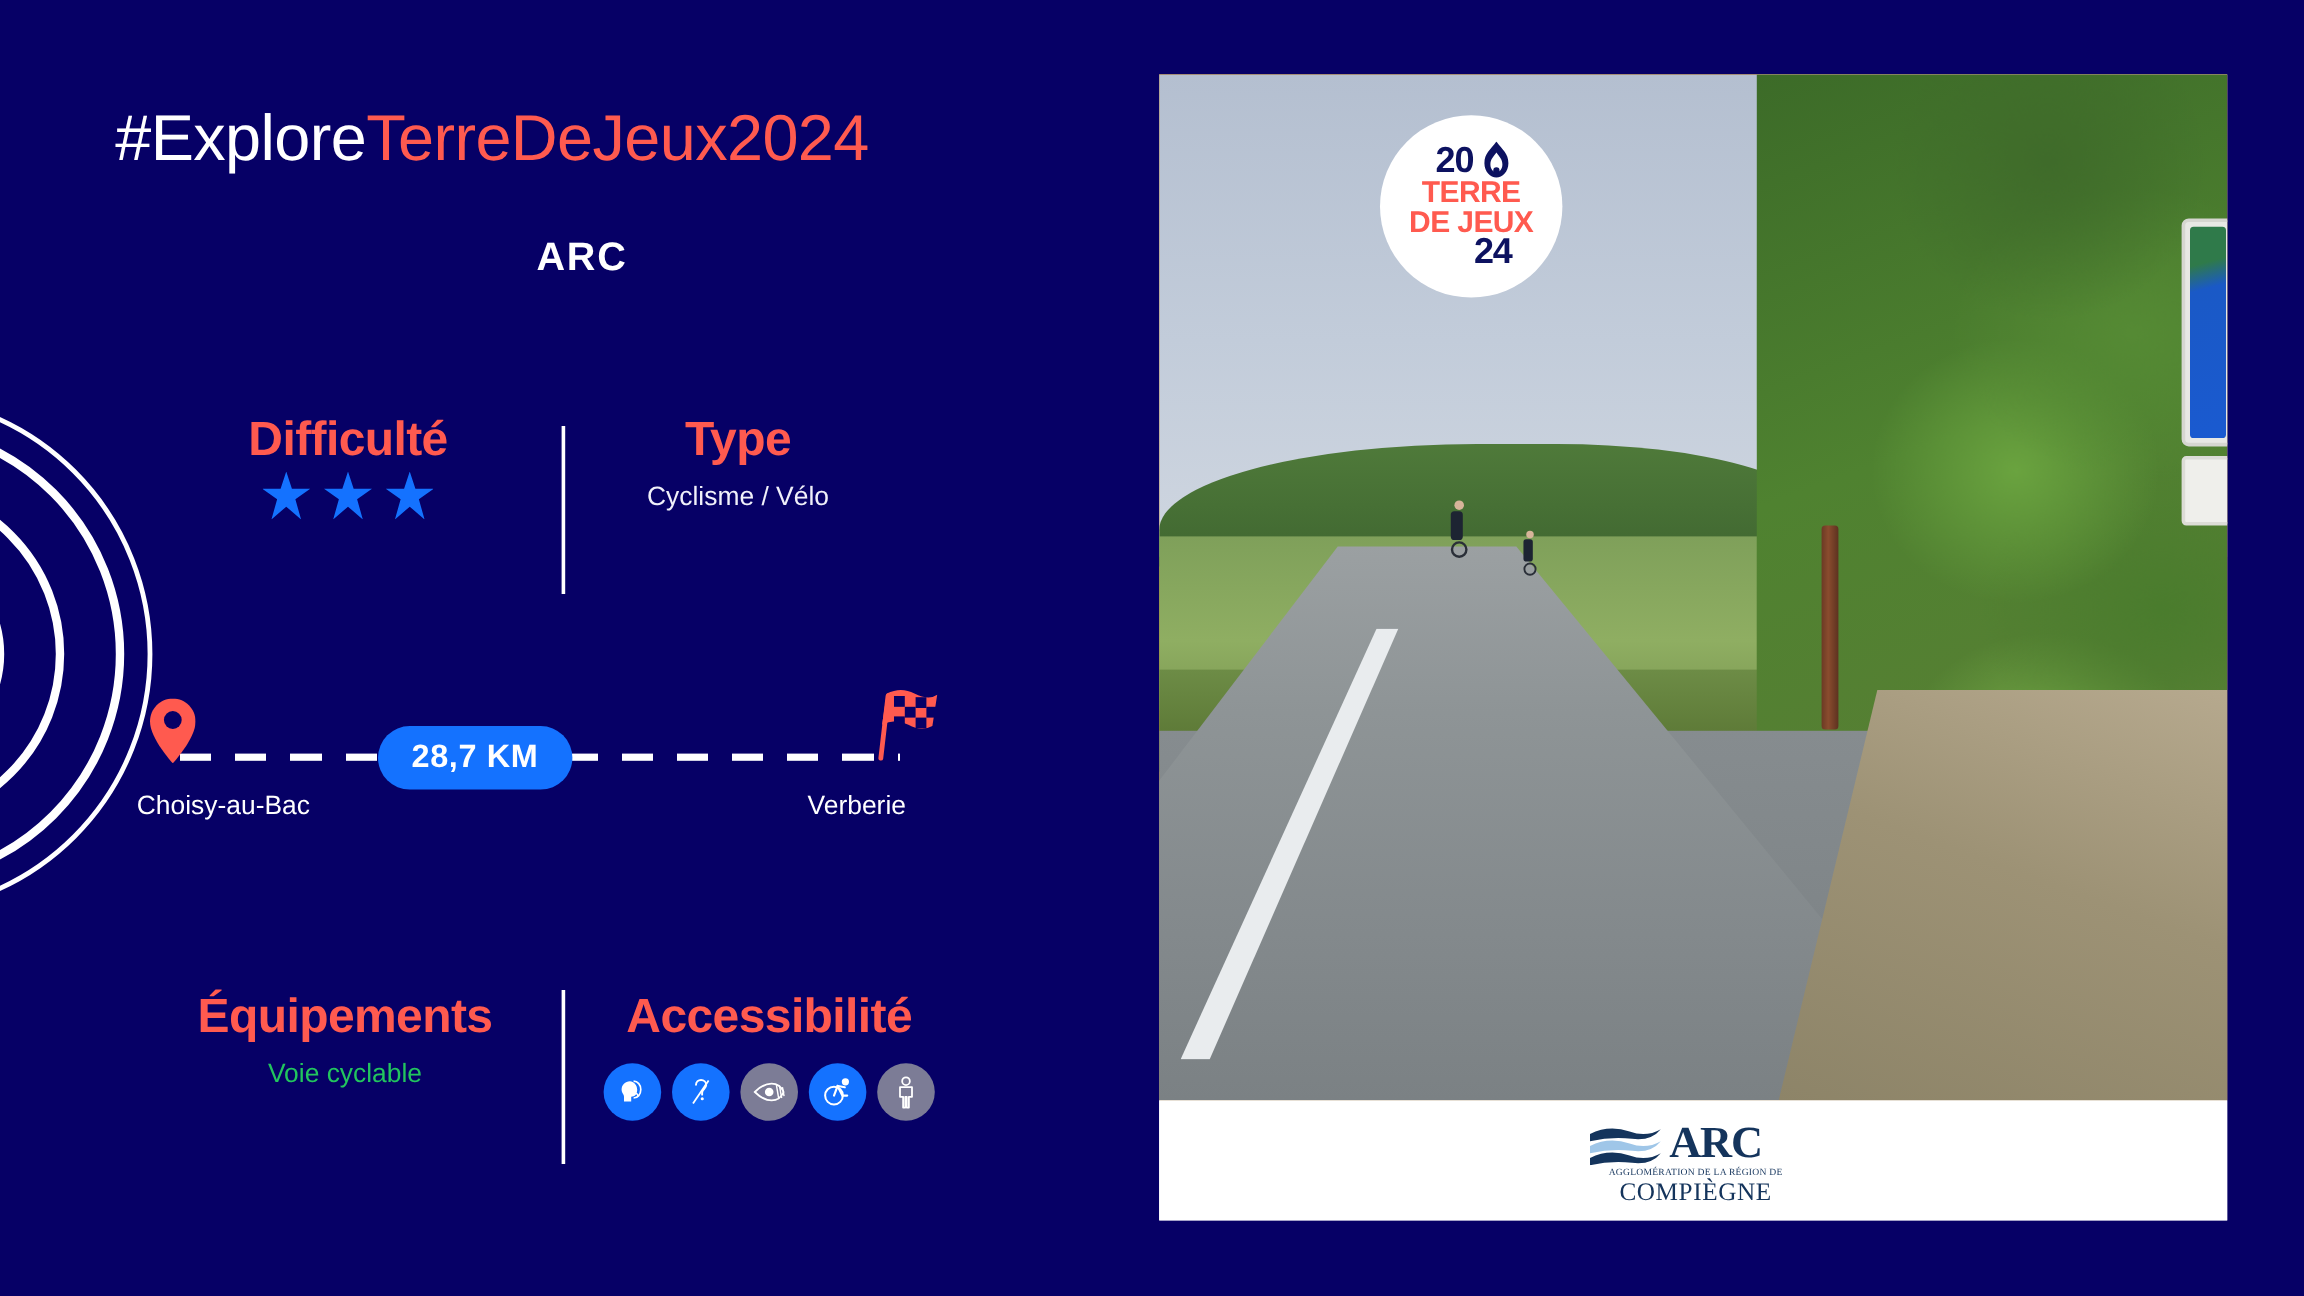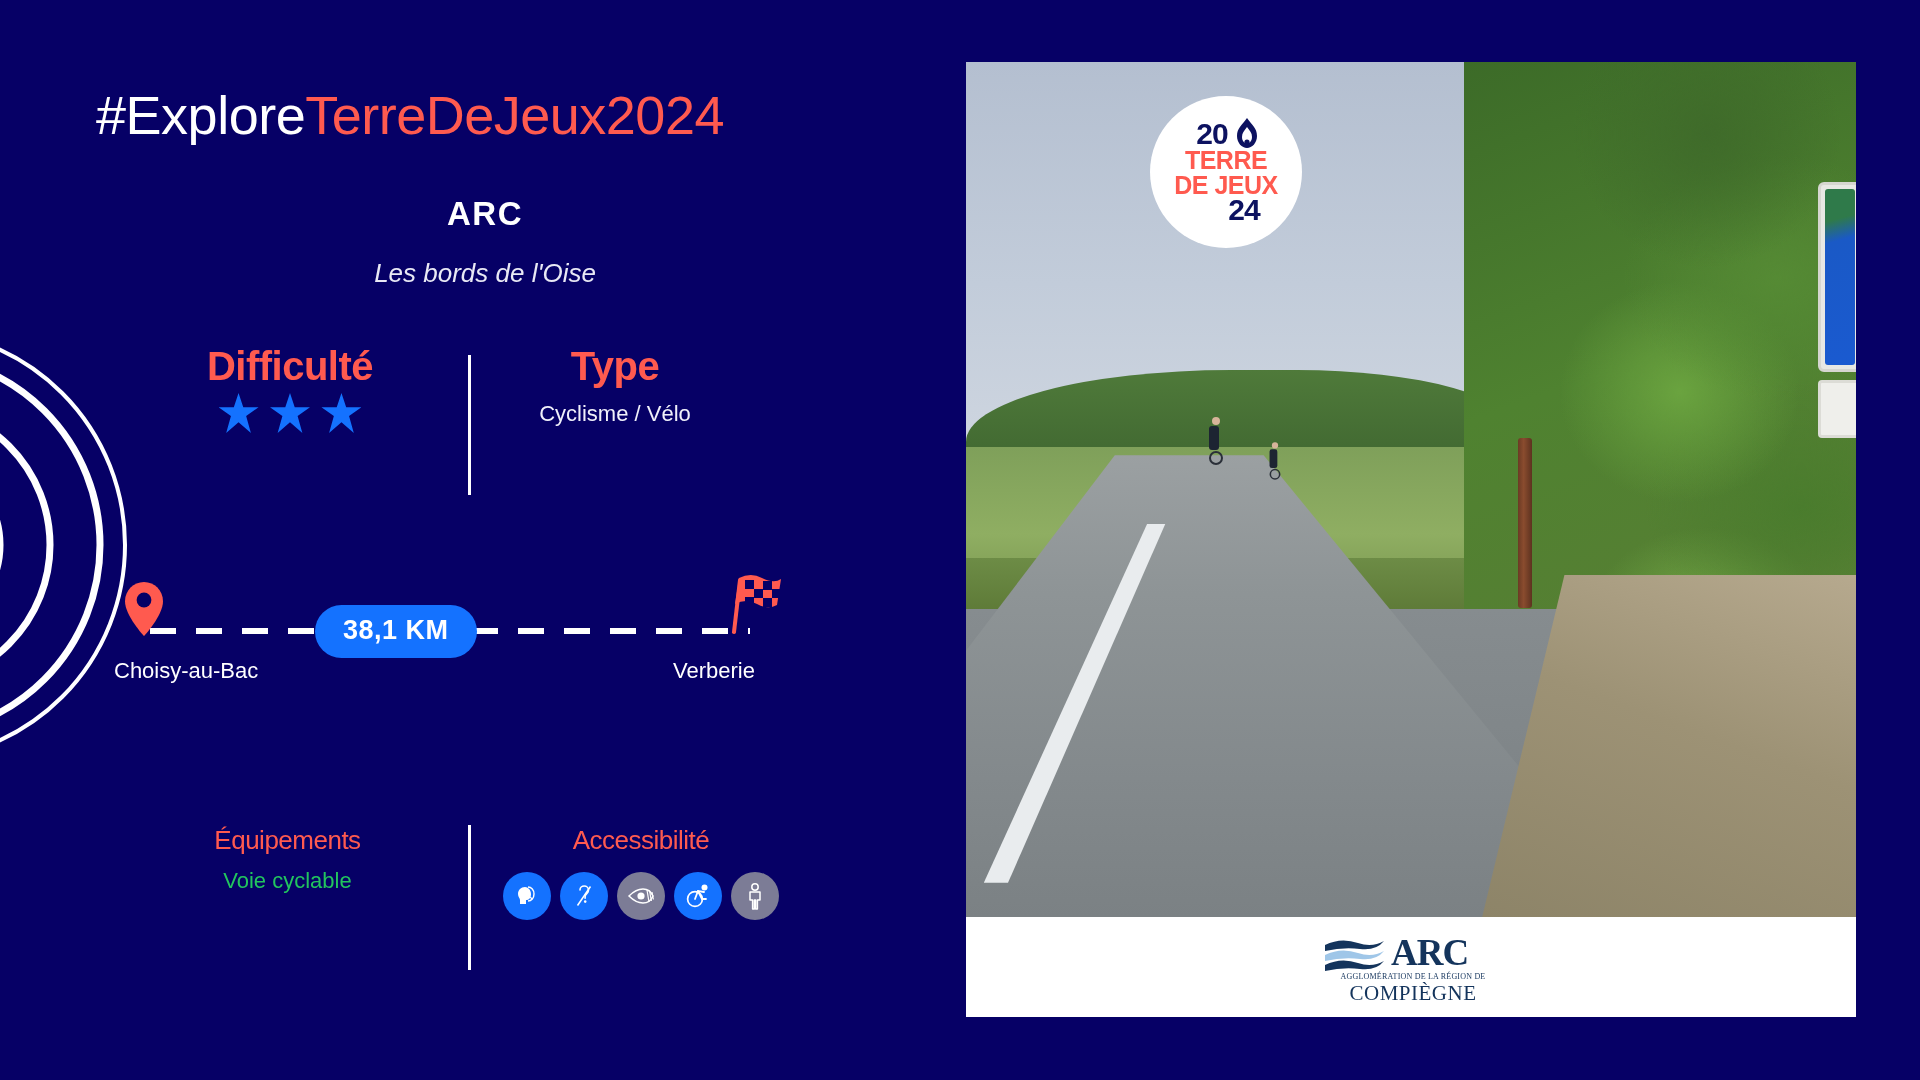--- a/index.html
+++ b/index.html
@@ -85,21 +85,21 @@
   
   .ea-row { position:absolute; left:120px; top:825px; width:660px; height:160px; }
   .ea-divider {
     position:absolute; left:348px; top:0px;
     width:3px; height:145px; background:#ffffff;
   }
   .ea-block { position:absolute; text-align:center; }
   .ea-block.left  { left:-10px; width:355px; }
   .ea-block.right { left:371px; width:300px; }
   .ea-head {
-    color:#ff5a4f; font-size:26px; font-weight:400; letter-spacing:-0.5px;
+    color:#ff5a4f; font-size:40px; font-weight:700; letter-spacing:-0.5px;
   }
   .ea-sub { margin-top:12px; color:#22c55e; font-size:22px; font-weight:300; }
   .access-icons {
     margin-top:16px; display:flex; gap:9px; justify-content:center;
   }
   .acc {
     width:48px; height:48px; border-radius:50%;
     display:flex; align-items:center; justify-content:center;
   }
   .acc.on  { background:#1472ff; }
@@ -238,21 +238,20 @@
     </g>
   </svg>
 
   <div class="left-col">
 
     <div class="hashtag">
       <span class="w">#Explore</span><span class="c">TerreDeJeux2024</span>
     </div>
 
     <div class="arc-title">ARC</div>
-    <div class="subtitle">Les bords de l'Oise</div>
 
     <div class="dt-row">
       <div class="dt-divider"></div>
 
       <div class="dt-block right">
         <div class="dt-head">Type</div>
         <div class="dt-sub">Cyclisme / Vélo</div>
       </div>
 
       <div class="dt-block left">
@@ -279,21 +278,21 @@
         <g fill="#060066">
           <rect x="21" y="8" width="9" height="9"></rect>
           <rect x="39" y="9" width="9" height="9"></rect>
           <rect x="30" y="17" width="9" height="9"></rect>
           <rect x="48" y="17" width="8" height="9"></rect>
           <rect x="21" y="25" width="9" height="9"></rect>
           <rect x="39" y="26" width="9" height="9"></rect>
         </g>
       </svg>
 
-      <div class="km-badge">38,1 KM</div>
+      <div class="km-badge">28,7 KM</div>
       <div class="route-label start">Choisy-au-Bac</div>
       <div class="route-label end">Verberie</div>
     </div>
 
     <div class="ea-row">
       <div class="ea-divider"></div>
 
       <div class="ea-block left">
         <div class="ea-head">Équipements</div>
         <div class="ea-sub">Voie cyclable</div>

